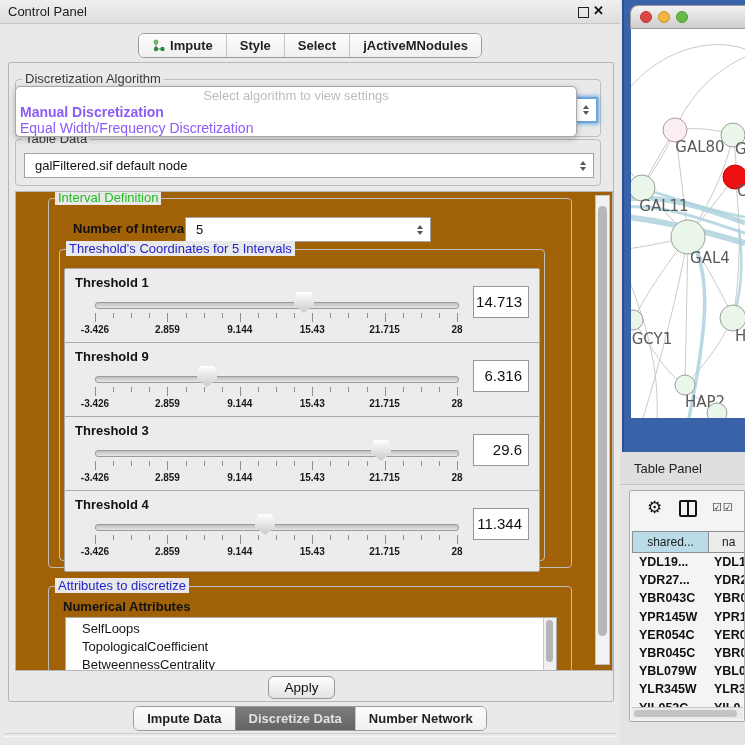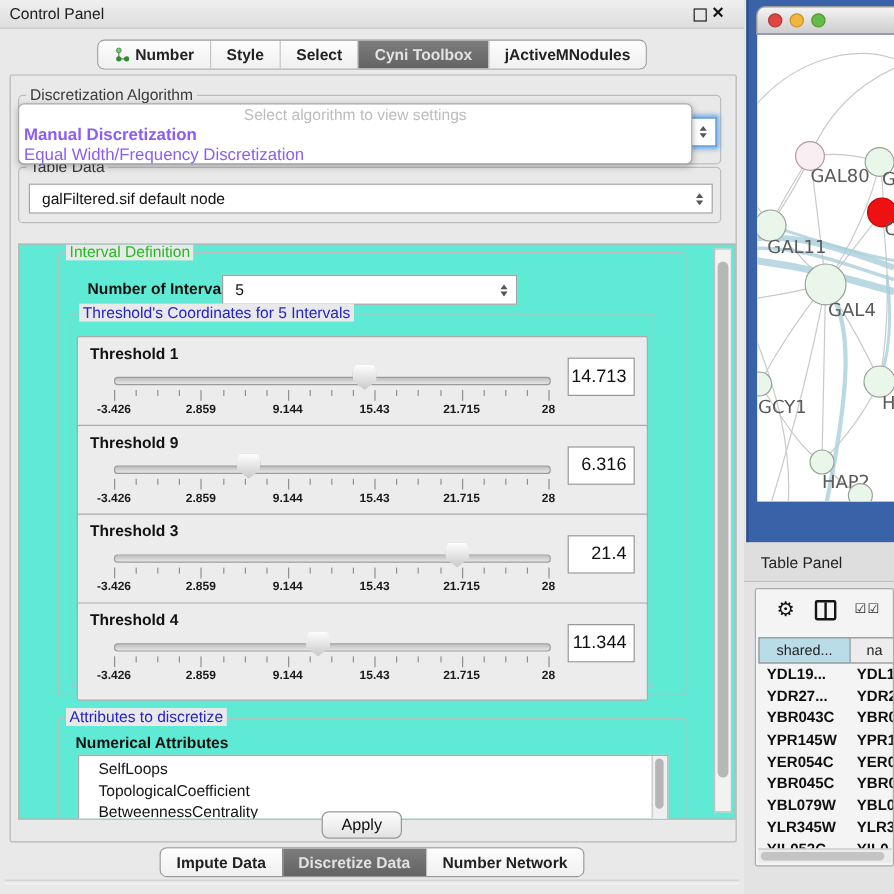--- a/index.html
+++ b/index.html
@@ -29,22 +29,22 @@
   .combo.focused{border:2px solid var(--focus-ring);box-shadow:0 0 4px 1px var(--focus-ring);}
   .spin{position:absolute;right:7px;top:50%;transform:translateY(-50%);display:flex;flex-direction:column;gap:2px;}
   .spin i{display:block;width:0;height:0;border-left:3.5px solid transparent;border-right:3.5px solid transparent;}
   .spin .up{border-bottom:4px solid #555;} .spin .dn{border-top:4px solid #555;}
   .popup{position:absolute;left:6px;top:23px;width:562px;height:51px;background:#fff;border:1px solid #a8a8a8;
     border-radius:5px;box-shadow:0 2px 6px rgba(0,0,0,.25);z-index:20;box-sizing:border-box;}
   .popup-hint{height:17px;line-height:17px;text-align:center;color:#bcbcbc;font-size:13px;}
   .popup-opt{font-size:14px;color:#8b5cf6;padding:0 4px;height:16px;line-height:16px;white-space:nowrap;}
   .popup-opt.bold{font-weight:700;}
   .grp-td{left:6px;top:76px;width:586px;height:47px;}
-  .scrollarea{position:absolute;left:6px;top:140px;width:598px;height:480px;border:1px solid #b6b6b6;
-    overflow:hidden;background:#5eead4;box-sizing:border-box;}
+  .scrollarea{position:absolute;left:6px;top:128px;width:598px;height:480px;border:1px solid #b6b6b6;
+    overflow:hidden;background:#a16207;box-sizing:border-box;}
   .vscroll{position:absolute;right:2px;top:3px;width:15px;height:470px;background:#f2f2f2;border:1px solid #c2c2c2;box-sizing:border-box;}
   .vthumb{position:absolute;left:2px;top:10px;width:9px;height:430px;background:#b7b7b7;border-radius:5px;}
   .grp-interval{left:32px;top:6px;width:524px;height:370px;}
   .num-label{position:absolute;left:24px;top:22px;font-size:13px;font-weight:700;color:#111;}
   .grp-thr{position:absolute;left:10px;top:50px;width:486px;height:312px;border:1px solid #bdbdbd;border-radius:4px;box-sizing:border-box;}
   .thr-row{position:absolute;left:4px;width:476px;height:82px;background:#ececec;border:1px solid #ababab;border-radius:2px;box-sizing:border-box;}
   .thr-label{position:absolute;left:10px;top:6px;font-size:13px;font-weight:700;color:#111;}
   .thr-track{position:absolute;left:30px;top:33px;width:362px;height:5px;background:linear-gradient(#bfbfbf,#e6e6e6);
     border:1px solid #9b9b9b;border-radius:3px;}
   .thr-thumb{position:absolute;top:23px;width:20px;height:21px;background:linear-gradient(#ffffff,#c9c9c9);
@@ -107,30 +107,27 @@
 
   <div class="tabbar top">
     <div class="tabgroup">
       <div class="tab">
         <svg width="13" height="13" viewBox="0 0 13 13">
           <path d="M4,3 L4,10 M4,10 L10.5,10" stroke="#7a7a7a" stroke-width="1" fill="none"></path>
           <circle cx="4" cy="3" r="2" fill="#7cc47c" stroke="#3f8f3f" stroke-width="0.7"></circle>
           <circle cx="4" cy="10" r="2.2" fill="#2e8b2e"></circle>
           <circle cx="10.5" cy="10" r="2.2" fill="#2e8b2e"></circle>
         </svg>
-        <span>Number</span>
+        <span>Impute</span>
       </div>
       <div class="tab">
           <span>Style</span>
         </div>
       <div class="tab">
           <span>Select</span>
-        </div>
-      <div class="tab selected">
-          <span>Cyni Toolbox</span>
         </div>
       <div class="tab">
           <span>jActiveMNodules</span>
         </div>
     </div>
   </div>
 
   <div class="content">
 
     <div class="grp grp-algo">
@@ -276,21 +273,21 @@
                   <i class="tick major" style="left:100%"></i>
                 </div>
       <div class="thr-scale">
                   <span style="left:0%">-3.426</span>
                   <span style="left:20%">2.859</span>
                   <span style="left:40%">9.144</span>
                   <span style="left:60%">15.43</span>
                   <span style="left:80%">21.715</span>
                   <span style="left:100%">28</span>
                 </div>
-      <div class="thr-value">21.4</div>
+      <div class="thr-value">29.6</div>
     </div>
               <div class="thr-row" style="top:240px">
       <div class="thr-label">Threshold 4</div>
       <div class="thr-track"></div>
       <div class="thr-thumb" style="left:190.1px"></div>
       <div class="thr-ticks">
                   <i class="tick major" style="left:0%"></i>
                   <i class="tick" style="left:5%"></i>
                   <i class="tick" style="left:10%"></i>
                   <i class="tick" style="left:15%"></i>

